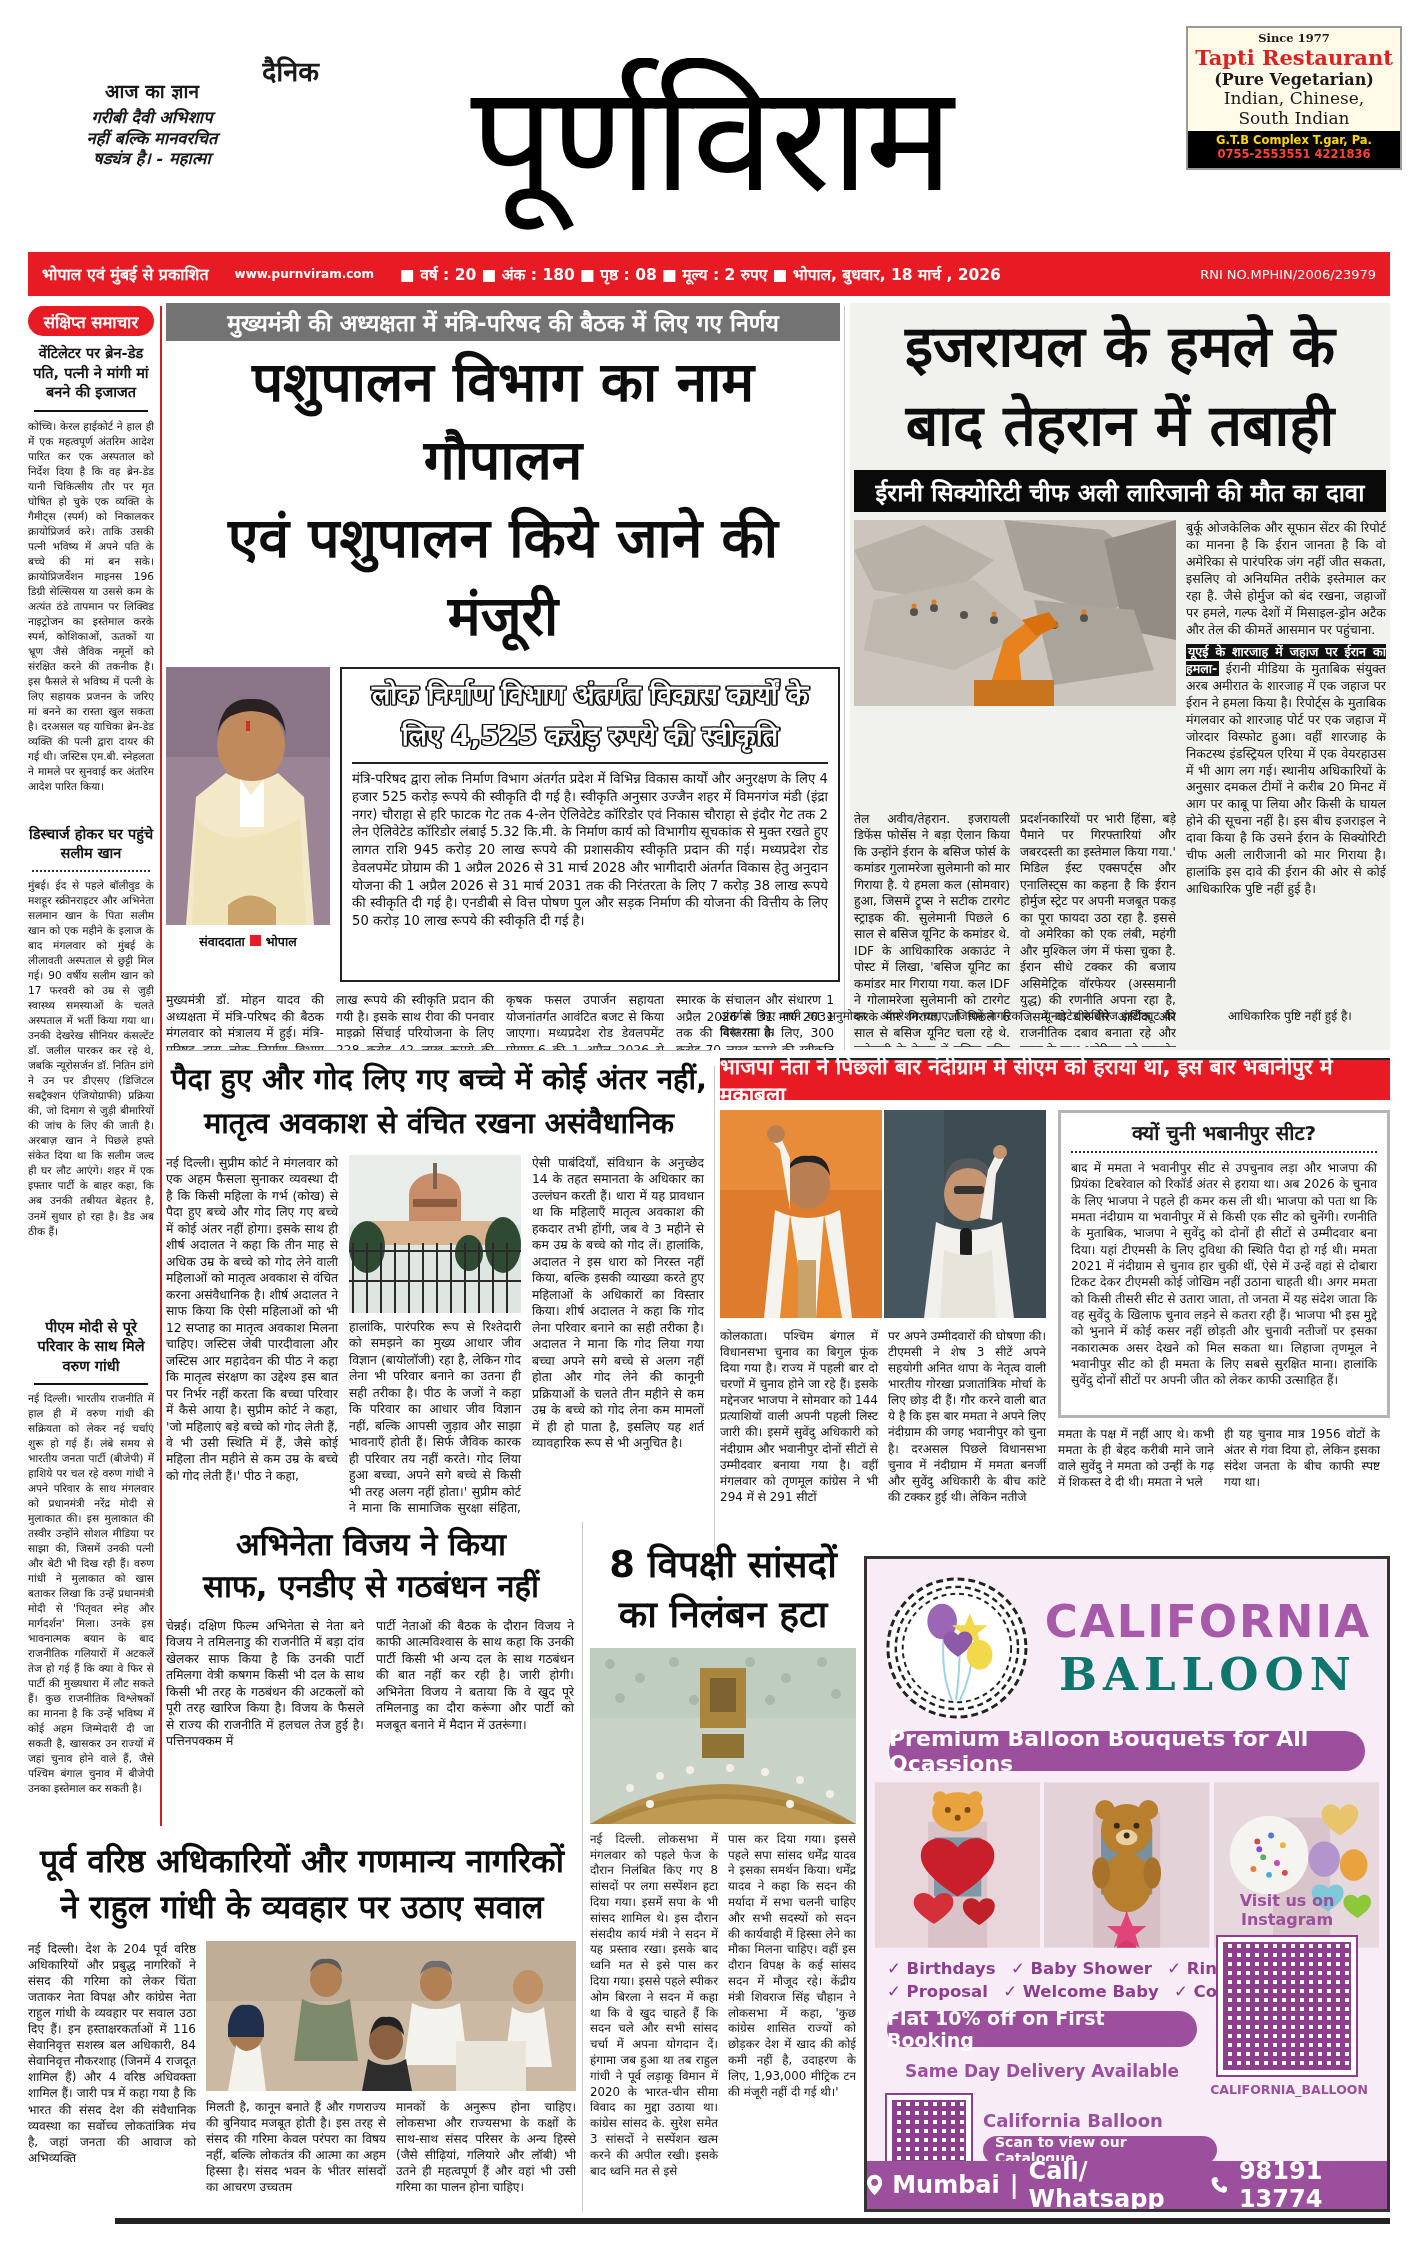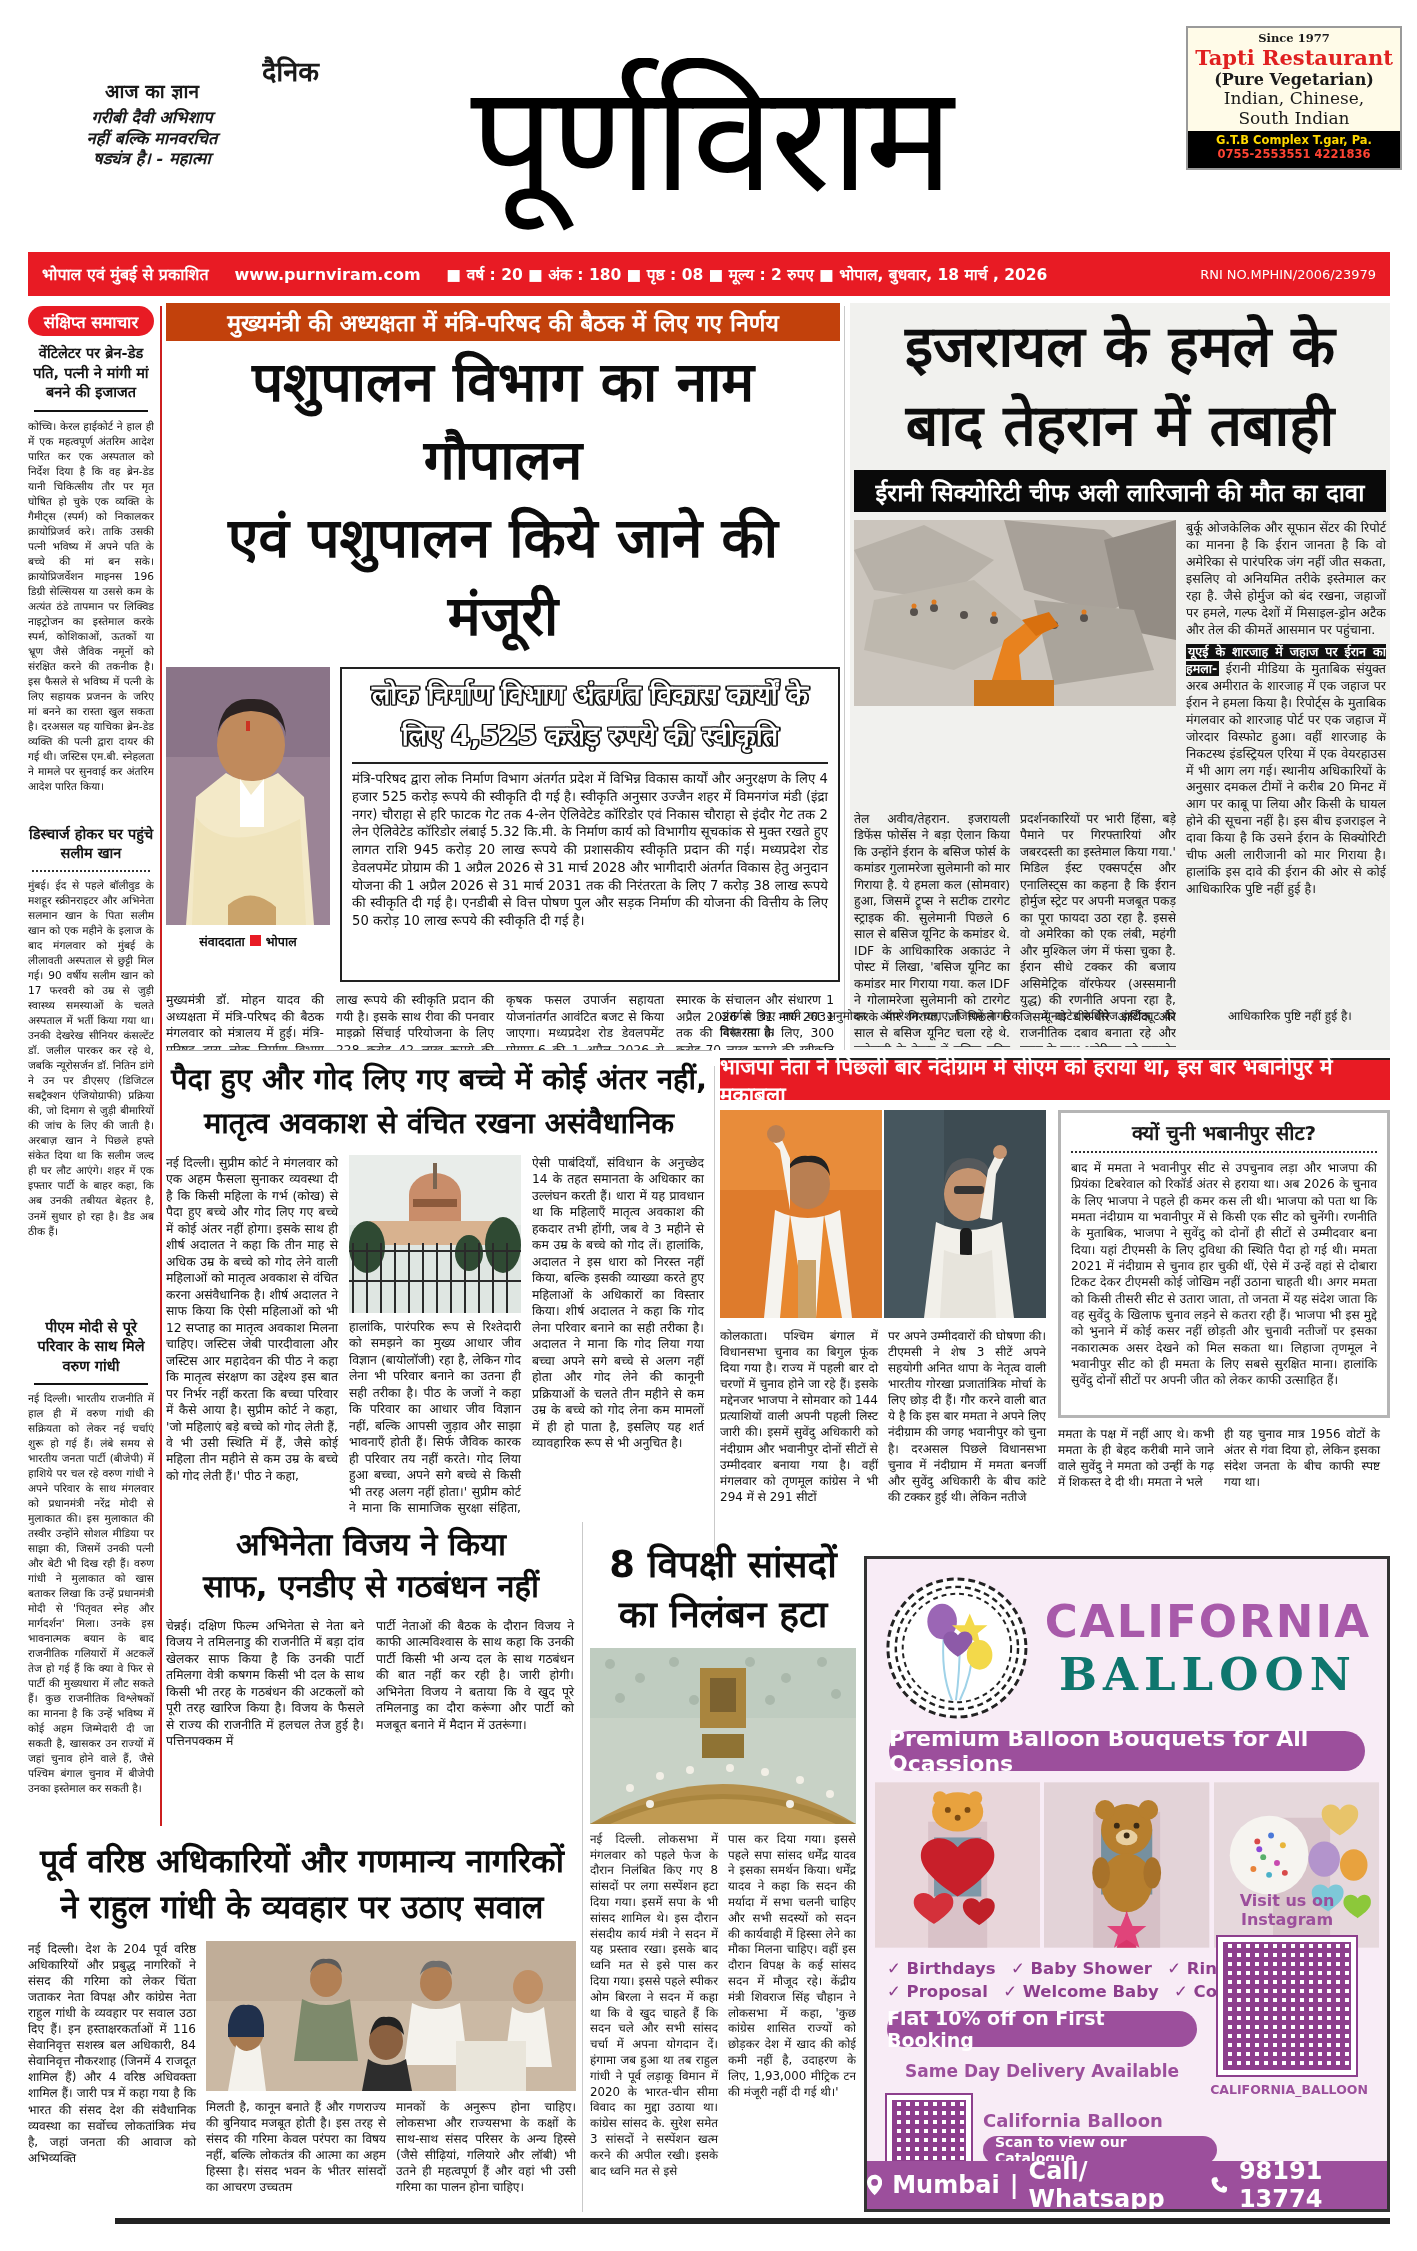--- a/index.html
+++ b/index.html
@@ -3,21 +3,21 @@
 <meta charset="utf-8">
 <style>
   * { margin:0; padding:0; box-sizing:border-box; }
   body { background:#888; font-family:"DejaVu Sans","Liberation Sans",sans-serif; }
   #page { position:relative; width:1417px; height:2251px; background:#fff; margin:0 auto; overflow:hidden; color:#1a1a1a; }
   .abs { position:absolute; overflow:hidden; }
   .ctr { text-align:center; }
   .body-txt { font-size:12.3px; line-height:1.34; text-align:justify; color:#111; }
   .sm-txt { font-size:10.6px; line-height:1.42; text-align:justify; color:#111; }
   .headline { font-weight:900; color:#0d0d0d; text-align:center; }
-  .kicker { background:#c2410c; color:#fff; font-weight:bold; display:flex; align-items:center; justify-content:center; }
+  .kicker { background:#737373; color:#fff; font-weight:bold; display:flex; align-items:center; justify-content:center; }
   .blackbar { background:#0a0a0a; color:#fff; font-weight:bold; display:flex; align-items:center; justify-content:center; }
   .redbar2 { background:#e81b24; color:#fff; font-weight:bold; display:flex; align-items:center; justify-content:center; }
   .pill { background:#e81b24; color:#fff; font-weight:bold; border-radius:16px; display:flex; align-items:center; justify-content:center; }
   .vline { position:absolute; background:#c9c9c9; width:1px; }
   .vline-red { position:absolute; background:#cc1f1f; width:2px; }
   .hline { position:absolute; background:#222; }
   .outline-txt { color:#fff; text-shadow:-1.4px -1.4px 0 #111, 1.4px -1.4px 0 #111, -1.4px 1.4px 0 #111, 1.4px 1.4px 0 #111, 0 1.4px 0 #111, 0 -1.4px 0 #111, 1.4px 0 0 #111, -1.4px 0 0 #111; font-weight:900; }
   .brief-head { font-weight:800; font-size:14.5px; line-height:1.35; text-align:center; color:#151515; }
   .divider-dot { border-top:2px dotted #333; }
   .divider-solid { border-top:2px solid #111; }
@@ -55,21 +55,21 @@
       <span>Indian, Chinese,</span><br><span>South Indian</span>
     </div>
     <div style="background:#000;height:38px;margin-top:3px;text-align:center;padding-top:2px;">
       <div style="color:#ffd900;font-size:11.5px;font-weight:bold;">G.T.B Complex T.gar, Pa.</div>
       <div style="color:#ff4433;font-size:11.5px;font-weight:bold;">0755-2553551 4221836</div>
     </div>
   </div>
 
   <div class="abs redbar2" style="left:28px;top:252px;width:1362px;height:44px;justify-content:flex-start;gap:26px;padding:0 14px;">
     <span style="font-size:16px;">भोपाल एवं मुंबई से प्रकाशित</span>
-    <span style="font-size:16px;">www.purnviram.com</span>
+    <span style="font-size:12px;">www.purnviram.com</span>
     <span style="font-size:15.5px;flex:1;">■ वर्ष : 20 ■ अंक : 180 ■ पृष्ठ : 08 ■ मूल्य : 2 रुपए ■ भोपाल, बुधवार, 18 मार्च , 2026</span>
     <span style="font-size:13px;font-weight:normal;">RNI NO.MPHIN/2006/23979</span>
   </div>
 
   <div class="vline-red" style="left:160px;top:306px;height:1520px;"></div>
   <div class="vline" style="left:844px;top:306px;height:744px;"></div>
   <div class="vline" style="left:714px;top:1066px;height:486px;"></div>
   <div class="vline" style="left:582px;top:1522px;height:690px;"></div>
   <div class="hline" style="left:166px;top:1050px;width:546px;height:1px;background:#aaa;"></div>
   <div class="hline" style="left:720px;top:1058px;width:670px;height:5px;"></div>

